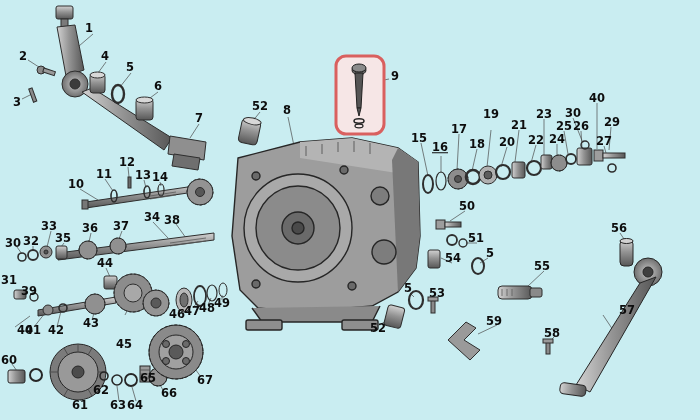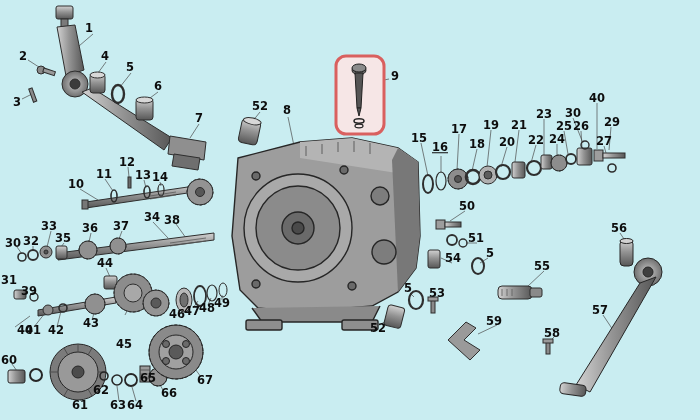--- a/index.html
+++ b/index.html
@@ -305,21 +305,21 @@
       <span class="plabel" style="left: 395px; top: 77px;">9</span>
       <span class="plabel" style="left: 76px; top: 185px;">10</span>
       <span class="plabel" style="left: 104px; top: 175px;">11</span>
       <span class="plabel" style="left: 127px; top: 163px;">12</span>
       <span class="plabel" style="left: 143px; top: 176px;">13</span>
       <span class="plabel" style="left: 160px; top: 178px;">14</span>
       <span class="plabel" style="left: 419px; top: 139px;">15</span>
       <span class="plabel" style="left: 440px; top: 148px; text-decoration: underline;">16</span>
       <span class="plabel" style="left: 459px; top: 130px;">17</span>
       <span class="plabel" style="left: 477px; top: 145px;">18</span>
-      <span class="plabel" style="left: 491px; top: 126px;">19</span>
+      <span class="plabel" style="left: 491px; top: 115px;">19</span>
       <span class="plabel" style="left: 507px; top: 143px;">20</span>
       <span class="plabel" style="left: 519px; top: 126px;">21</span>
       <span class="plabel" style="left: 536px; top: 141px;">22</span>
       <span class="plabel" style="left: 544px; top: 115px;">23</span>
       <span class="plabel" style="left: 557px; top: 140px;">24</span>
       <span class="plabel" style="left: 564px; top: 127px;">25</span>
       <span class="plabel" style="left: 581px; top: 127px;">26</span>
       <span class="plabel" style="left: 604px; top: 142px;">27</span>
       <span class="plabel" style="left: 597px; top: 99px;">40</span>
       <span class="plabel" style="left: 612px; top: 123px;">29</span>
@@ -346,21 +346,21 @@
       <span class="plabel" style="left: 222px; top: 304px;">49</span>
       <span class="plabel" style="left: 467px; top: 207px;">50</span>
       <span class="plabel" style="left: 476px; top: 239px;">51</span>
       <span class="plabel" style="left: 408px; top: 289px;">5</span>
       <span class="plabel" style="left: 490px; top: 254px;">5</span>
       <span class="plabel" style="left: 378px; top: 329px;">52</span>
       <span class="plabel" style="left: 437px; top: 294px;">53</span>
       <span class="plabel" style="left: 453px; top: 259px;">54</span>
       <span class="plabel" style="left: 542px; top: 267px;">55</span>
       <span class="plabel" style="left: 619px; top: 229px;">56</span>
-      <span class="plabel" style="left: 600px; top: 311px;">57</span>
+      <span class="plabel" style="left: 627px; top: 311px;">57</span>
       <span class="plabel" style="left: 552px; top: 334px;">58</span>
       <span class="plabel" style="left: 494px; top: 322px;">59</span>
       <span class="plabel" style="left: 9px; top: 361px;">60</span>
       <span class="plabel" style="left: 80px; top: 406px;">61</span>
       <span class="plabel" style="left: 101px; top: 391px;">62</span>
       <span class="plabel" style="left: 118px; top: 406px; text-align: right;">63</span>
       <span class="plabel" style="left: 135px; top: 406px;">64</span>
       <span class="plabel" style="left: 148px; top: 379px;">65</span>
       <span class="plabel" style="left: 163px; top: 394px; margin-left: 6px;">66</span>
       <span class="plabel" style="left: 205px; top: 381px;">67</span>

